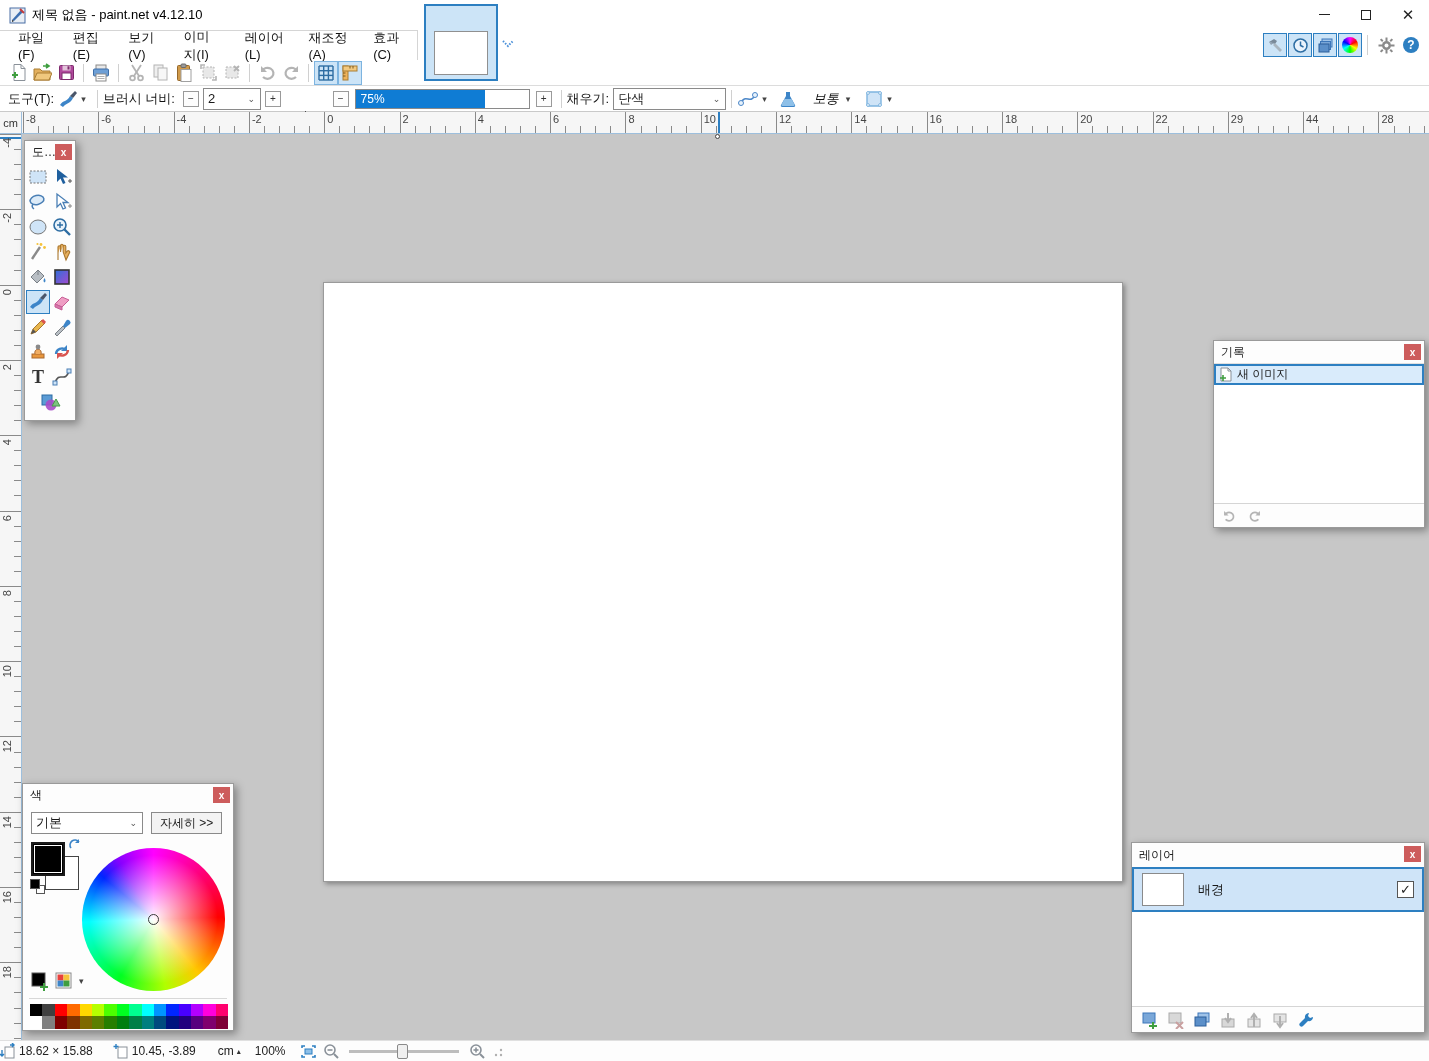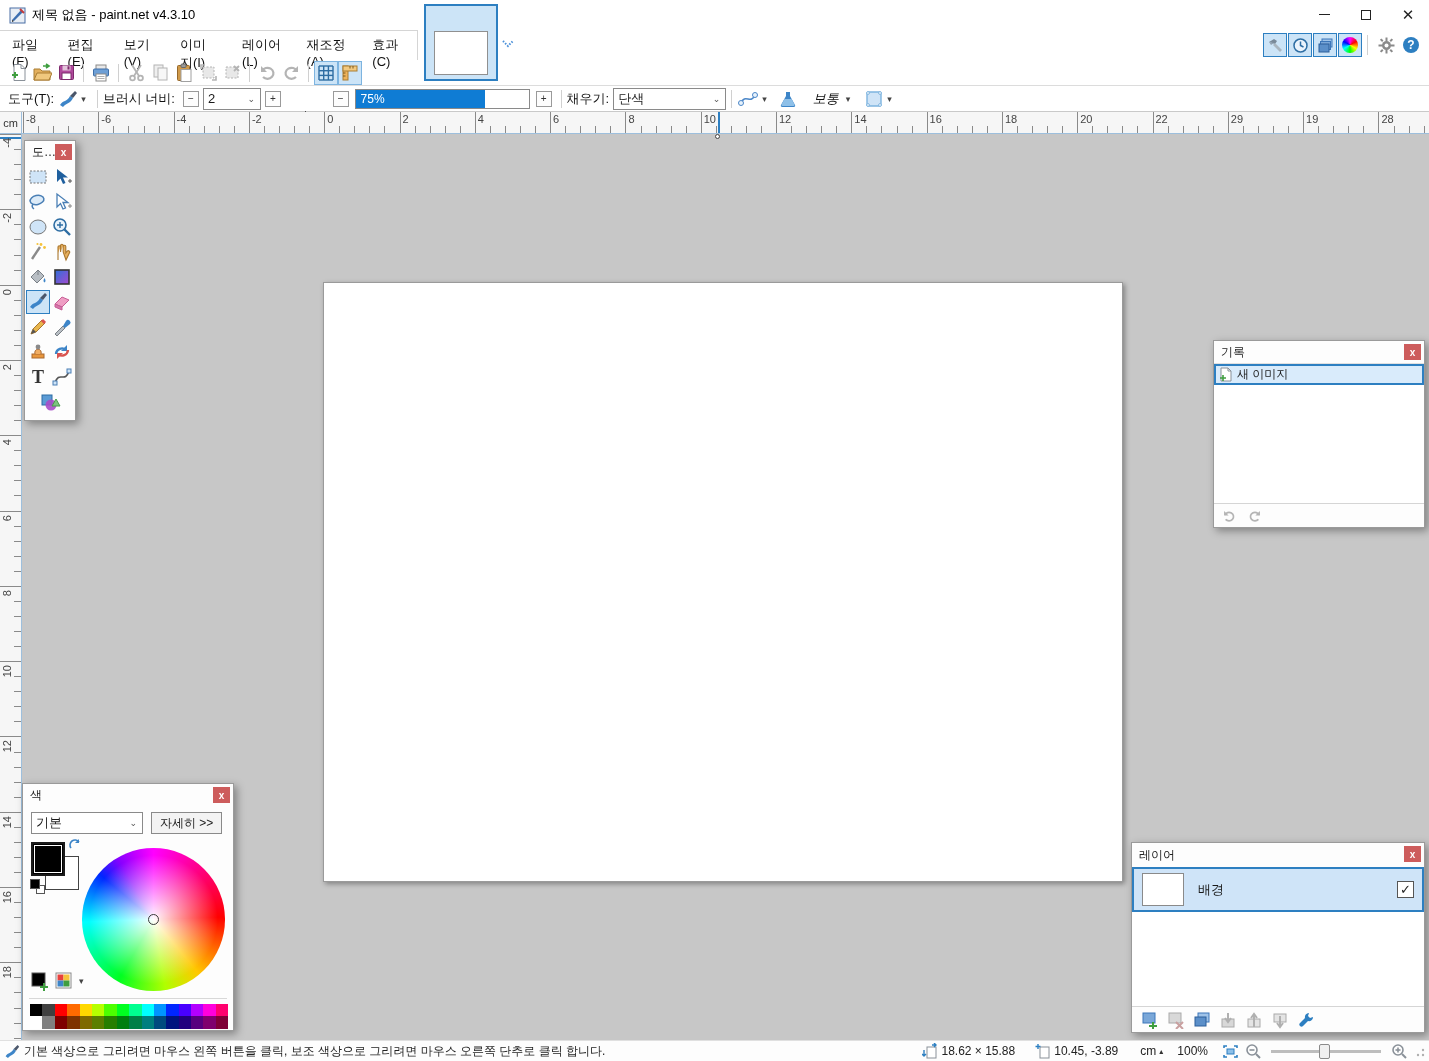--- a/index.html
+++ b/index.html
@@ -10,21 +10,21 @@
   .titlebar { position:absolute; left:0; top:0; right:0; height:30px; background:#fff; display:flex; align-items:center; }
   .app-icon { width:17px; height:17px; margin:0 6px 0 9px; }
   .title-text { font-size:13px; color:#000; }
   .win-controls { position:absolute; right:0; top:0; display:flex; }
   .win-btn { width:42px; height:29px; display:flex; align-items:center; justify-content:center; color:#222; font-size:13px; cursor:default; }
   .glyph-min { width:11px; border-top:1px solid #222; }
   .glyph-max { width:10px; height:10px; border:1px solid #222; }
   .glyph-close { font-size:15px; line-height:1; }
 
   
-  .menubar { position:absolute; left:0; top:30px; width:418px; height:30px; display:flex; align-items:flex-start; border-top:1px solid #d5d5d5; border-right:1px solid #d5d5d5; padding-left:0; }
+  .menubar { position:absolute; left:0; top:30px; width:418px; height:30px; display:flex; align-items:center; border-top:1px solid #d5d5d5; border-right:1px solid #d5d5d5; padding-left:6px; }
   .menu-item { padding:5px 12px; font-size:13px; color:#111; }
 
   
   .image-tab { position:absolute; left:424px; top:4px; width:74px; height:77px; border:2px solid #2d7fc1; background:#cce4f7; }
   .image-tab .thumb { position:absolute; left:8px; top:25px; width:54px; height:44px; background:#fff; border:1px solid #909090; }
   .tab-chevron { position:absolute; left:501px; top:38px; width:14px; height:12px; }
 
   
   .util-bar { position:absolute; top:33px; right:6px; display:flex; align-items:center; }
   .util-btn { width:24px; height:24px; margin-left:1px; display:flex; align-items:center; justify-content:center; }
@@ -130,21 +130,21 @@
 </head>
 <body>
 
 <div class="titlebar">
   <svg class="app-icon" viewBox="0 0 17 17">
       <rect x="1" y="1" width="15" height="15" fill="#e8eef5" stroke="#4a6fa5"></rect>
       <path d="M3 13 L12 3 L14 5 L5 14 Z" fill="#3d6fb0"></path>
       <path d="M3 13 L5 14 L3 15 Z" fill="#222"></path>
       <path d="M11 2 L15 6" stroke="#c23b3b" stroke-width="2"></path>
     </svg>
-  <span class="title-text">제목 없음 - paint.net v4.3.10</span>
+  <span class="title-text">제목 없음 - paint.net v4.12.10</span>
   <div class="win-controls">
     <div class="win-btn">
         <span class="glyph-min"></span>
       </div>
     <div class="win-btn">
         <span class="glyph-max"></span>
       </div>
     <div class="win-btn">
         <span class="glyph-close">✕</span>
       </div>
@@ -505,21 +505,21 @@
     <span class="lab-h" style="left: 907.6px;">16</span>
     <div class="tick-h major" style="left: 979.9px;"></div>
     <span class="lab-h" style="left: 982.9px;">18</span>
     <div class="tick-h major" style="left: 1055.2px;"></div>
     <span class="lab-h" style="left: 1058.2px;">20</span>
     <div class="tick-h major" style="left: 1130.5px;"></div>
     <span class="lab-h" style="left: 1133.5px;">22</span>
     <div class="tick-h major" style="left: 1205.8px;"></div>
     <span class="lab-h" style="left: 1208.8px;">29</span>
     <div class="tick-h major" style="left: 1281.1px;"></div>
-    <span class="lab-h" style="left: 1284.1px;">19</span>
+    <span class="lab-h" style="left: 1284.1px;">44</span>
     <div class="tick-h major" style="left: 1356.4px;"></div>
     <span class="lab-h" style="left: 1359.4px;">28</span>
   </div>
 <div class="ruler-v" id="ruler-v">
   <div class="cursor-mark-v" style="top:3px;"></div>
 <div class="tick-v" style="top: 0px;"></div>
     <div class="tick-v" style="top: 15.1px;"></div>
     <div class="tick-v" style="top: 30.1px;"></div>
     <div class="tick-v" style="top: 45.2px;"></div>
     <div class="tick-v" style="top: 60.2px;"></div>
@@ -902,27 +902,20 @@
       </div>
     <div class="lyr-btn">
         <svg width="18" height="18" viewBox="0 0 18 18">
           <path d="M12 2 a4 4 0 0 0 -4 5 L3 12 a2 2 0 1 0 3 3 L11 10 a4 4 0 0 0 5 -4 l-3 1 -2 -2 1 -3 Z" fill="#2d7fc1"></path>
         </svg>
       </div>
   </div>
 </div>
 
 <div class="statusbar">
-  <div class="status-msg">
-    <svg width="16" height="15" viewBox="0 0 20 18">
-        <path d="M2 15 C5 10 9 12 12 6 L15 8 C12 14 8 13 5 17 Z" fill="#3d85c8"></path>
-        <path d="M12 6 L17 1 L19 3 L15 8 Z" fill="#4a566a"></path>
-      </svg>
-    <span>기본 색상으로 그리려면 마우스 왼쪽 버튼을 클릭, 보조 색상으로 그리려면 마우스 오른쪽 단추로 클릭 합니다.</span>
-  </div>
   <div class="status-right">
     <div class="status-seg">
       <svg width="16" height="16" viewBox="0 0 16 16">
           <rect x="5" y="4" width="9" height="11" fill="#fff" stroke="#8a9199"></rect>
           <path d="M10 1 h4 M12 -1 l2 2 -2 2" transform="translate(0,1)" stroke="#2d7fc1" fill="none" stroke-width="1.4"></path>
           <path d="M1 7 v6 M-1 11 l2 2 2 -2" transform="translate(1,0)" stroke="#2d7fc1" fill="none" stroke-width="1.4"></path>
         </svg>
       <span>18.62 × 15.88</span>
     </div>
     <div class="status-seg" style="margin-left:14px;">

